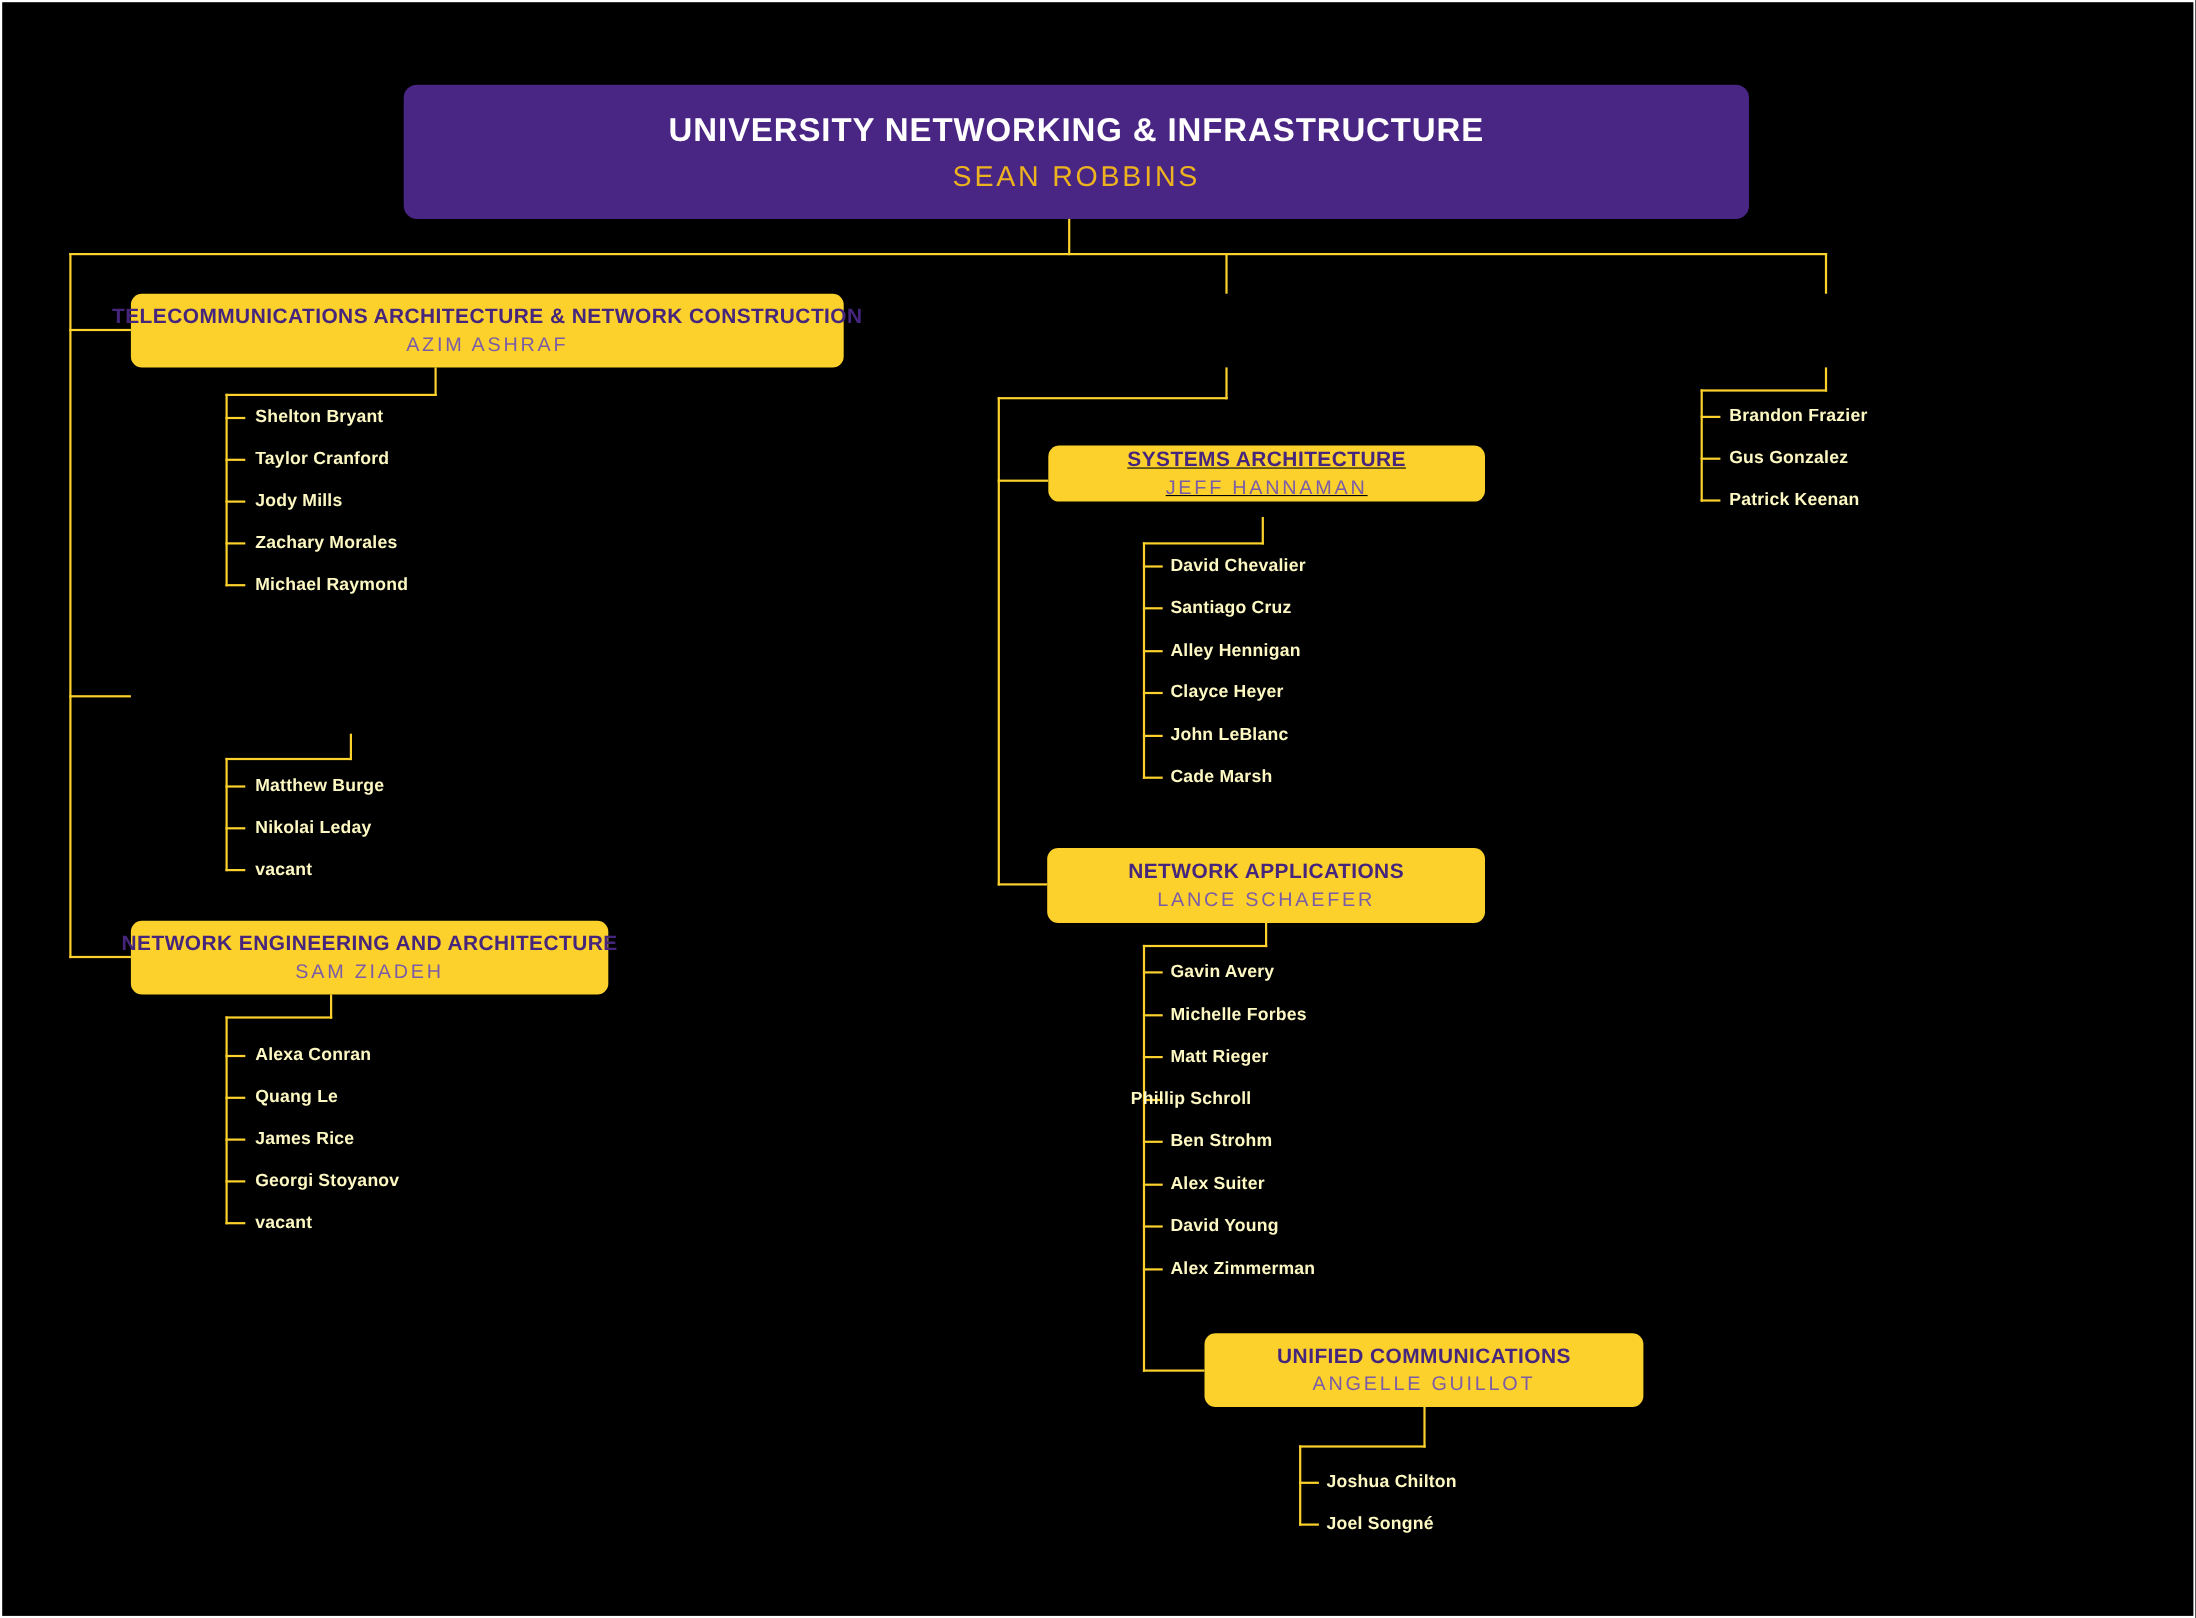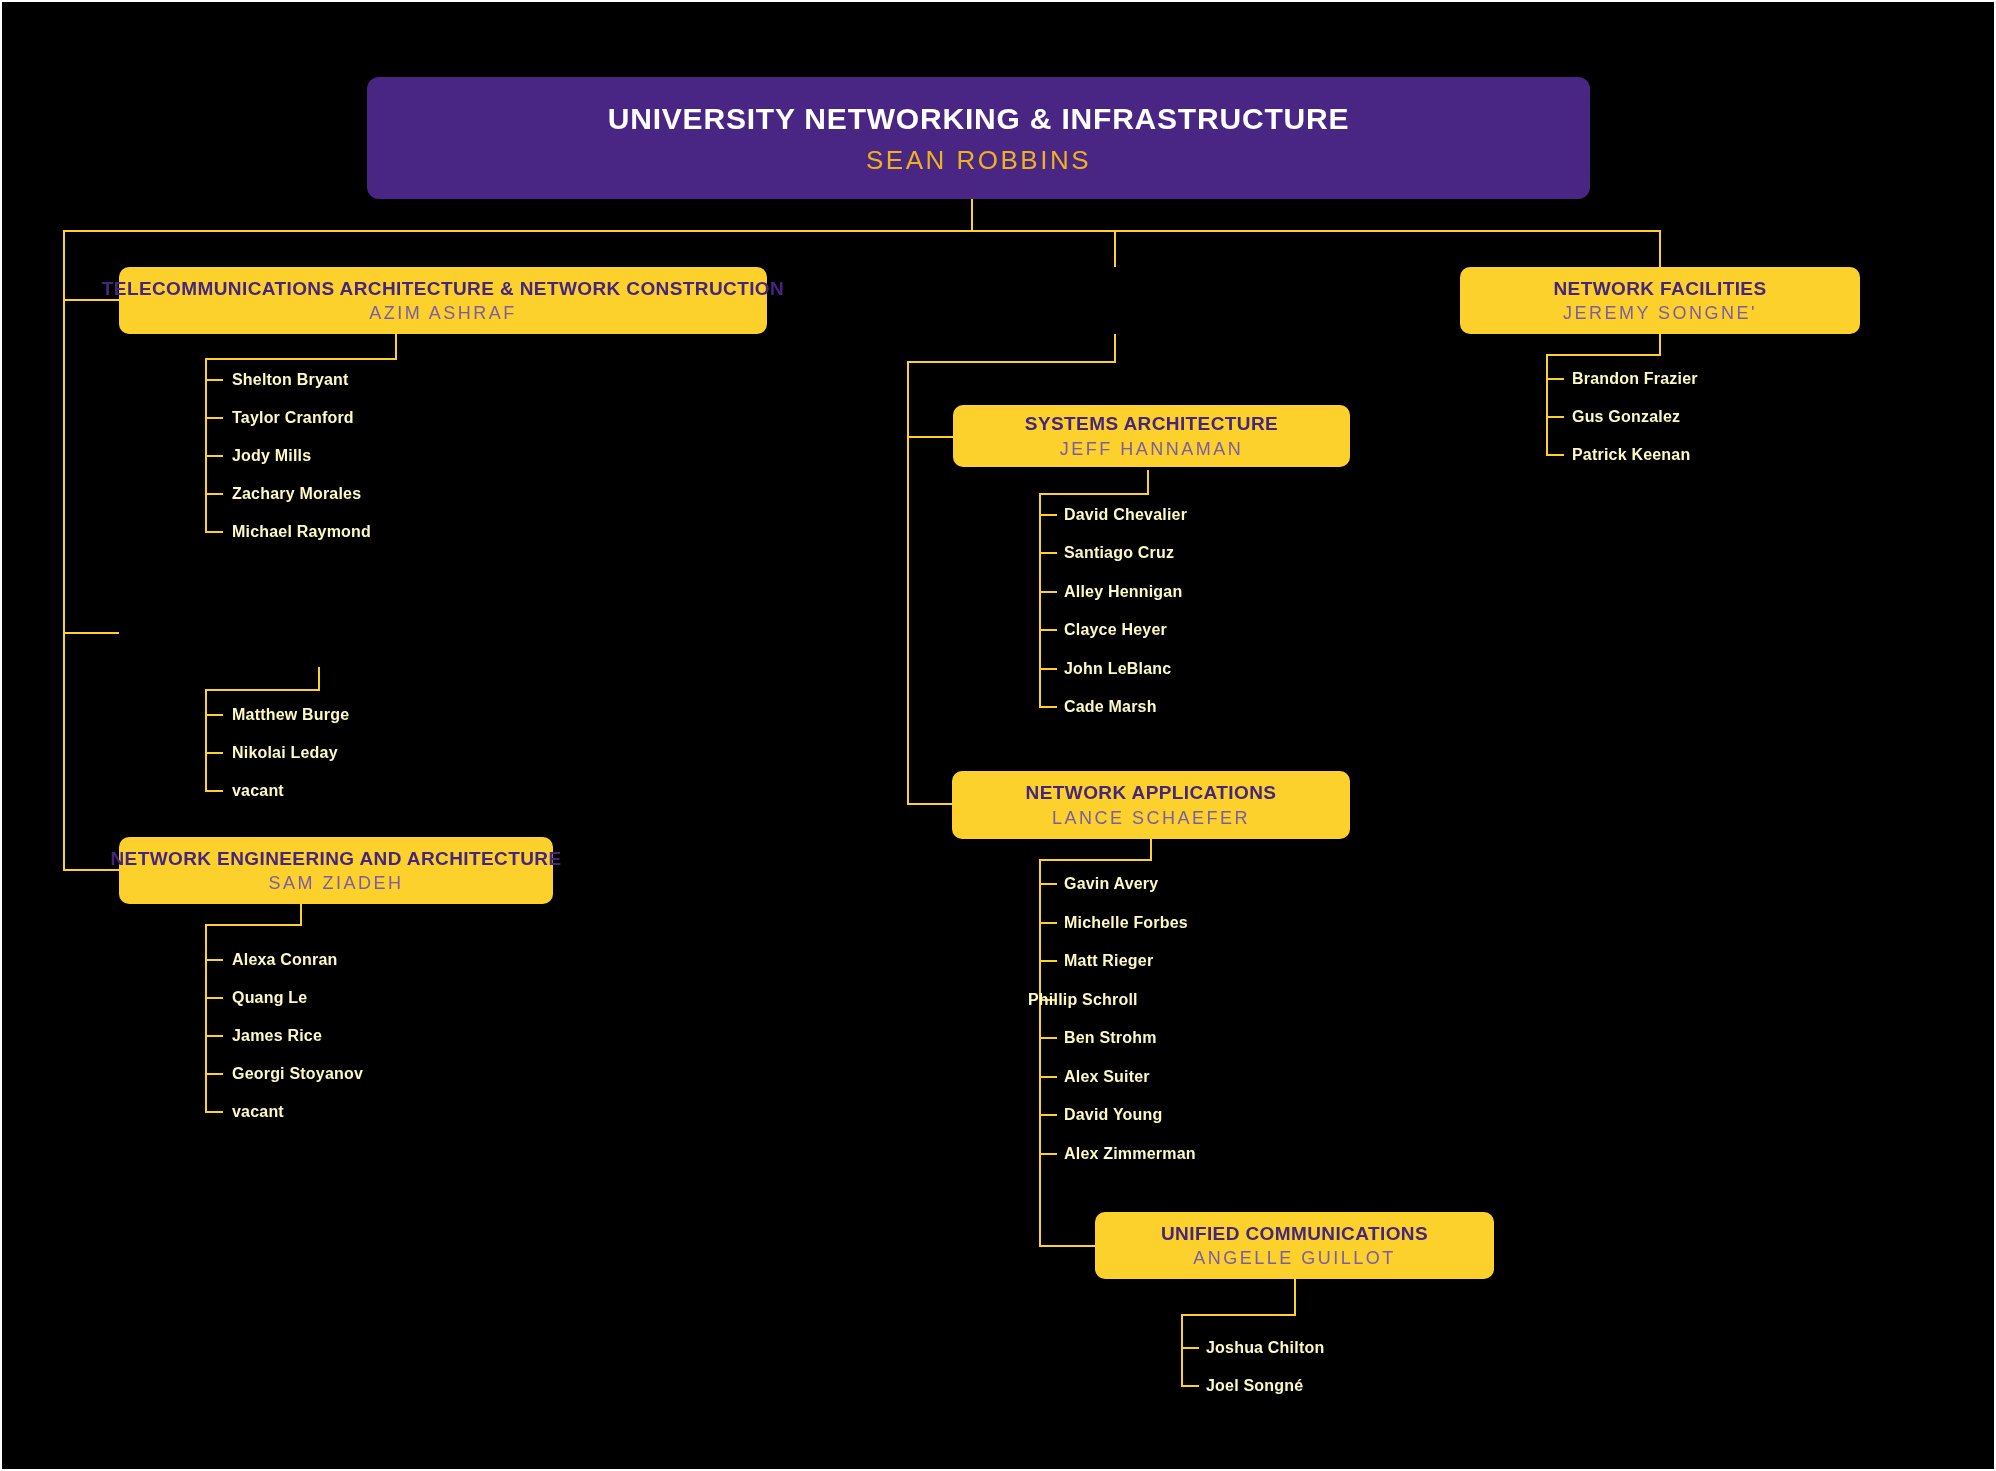--- a/index.html
+++ b/index.html
@@ -105,21 +105,21 @@
   <div class="name" style="left:230px; top:1034px;">James Rice</div>
   <div class="name" style="left:230px; top:1072px;">Georgi Stoyanov</div>
   <div class="name" style="left:230px; top:1110px;">vacant</div>
 
   <div class="ln v" style="left:1112px; top:332px; height:29px;"></div>
   <div class="ln h" style="left:905px; top:359px; width:209px;"></div>
   <div class="ln v" style="left:905px; top:359px; height:444px;"></div>
   <div class="ln h" style="left:905px; top:434px; width:46px;"></div>
   <div class="ln h" style="left:905px; top:801px; width:45px;"></div>
 
-  <div class="box" style="left:951px; top:403px; width:397px; height:62px;">
+  <div class="box" style="left:951px; top:403px; width:397px; height:51px;text-decoration:underline;">
     <div class="t">SYSTEMS ARCHITECTURE</div>
     <div class="s">JEFF HANNAMAN</div>
   </div>
   <div class="ln v" style="left:1145px; top:468px; height:25px;"></div>
   <div class="ln h" style="left:1037px; top:491px; width:110px;"></div>
   <div class="ln v" style="left:1037px; top:491px; height:215px;"></div>
   <div class="ln h" style="left:1037px; top:512px; width:18px;"></div>
   <div class="ln h" style="left:1037px; top:550px; width:18px;"></div>
   <div class="ln h" style="left:1037px; top:589px; width:18px;"></div>
   <div class="ln h" style="left:1037px; top:627px; width:18px;"></div>
@@ -163,24 +163,20 @@
     <div class="s">ANGELLE GUILLOT</div>
   </div>
   <div class="ln v" style="left:1292px; top:1277px; height:37px;"></div>
   <div class="ln h" style="left:1179px; top:1312px; width:115px;"></div>
   <div class="ln v" style="left:1179px; top:1312px; height:73px;"></div>
   <div class="ln h" style="left:1179px; top:1345px; width:18px;"></div>
   <div class="ln h" style="left:1179px; top:1383px; width:18px;"></div>
   <div class="name" style="left:1204px; top:1346px;">Joshua Chilton</div>
   <div class="name" style="left:1204px; top:1384px;">Joel Songné</div>
 
-  <div class="box" style="left:1458px; top:265px; width:400px; height:67px;">
-    <div class="t">NETWORK FACILITIES</div>
-    <div class="s">JEREMY SONGNE'</div>
-  </div>
   <div class="ln v" style="left:1657px; top:332px; height:22px;"></div>
   <div class="ln h" style="left:1544px; top:352px; width:115px;"></div>
   <div class="ln v" style="left:1544px; top:352px; height:102px;"></div>
   <div class="ln h" style="left:1544px; top:376px; width:18px;"></div>
   <div class="ln h" style="left:1544px; top:414px; width:18px;"></div>
   <div class="ln h" style="left:1544px; top:452px; width:18px;"></div>
   <div class="name" style="left:1570px; top:377px;">Brandon Frazier</div>
   <div class="name" style="left:1570px; top:415px;">Gus Gonzalez</div>
   <div class="name" style="left:1570px; top:453px;">Patrick Keenan</div>
 

